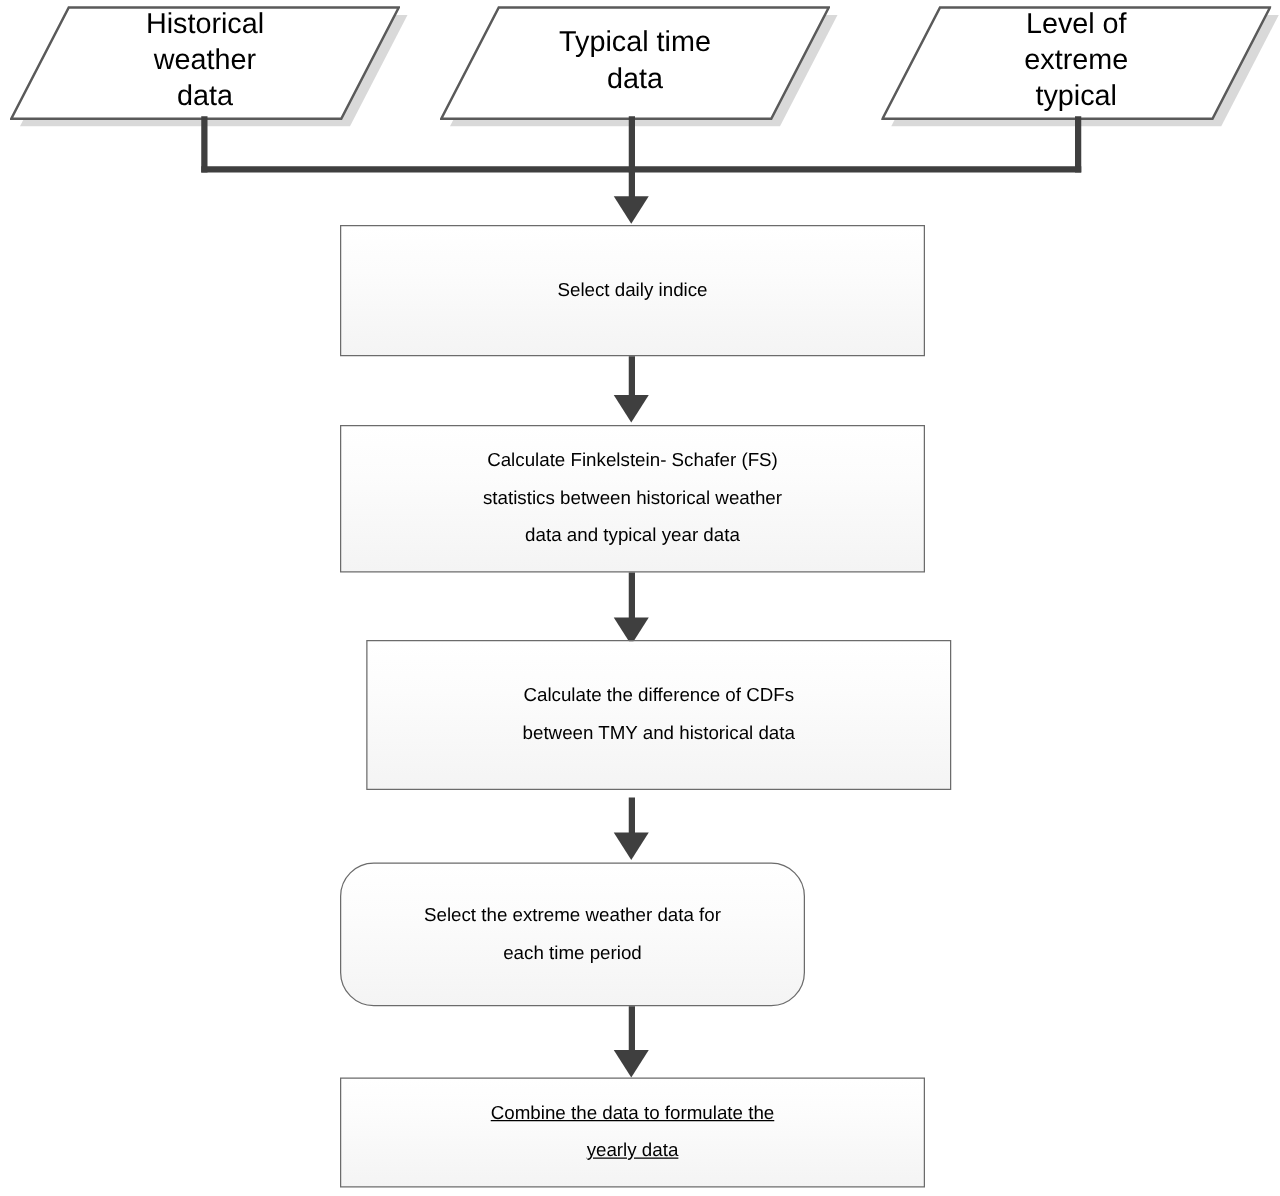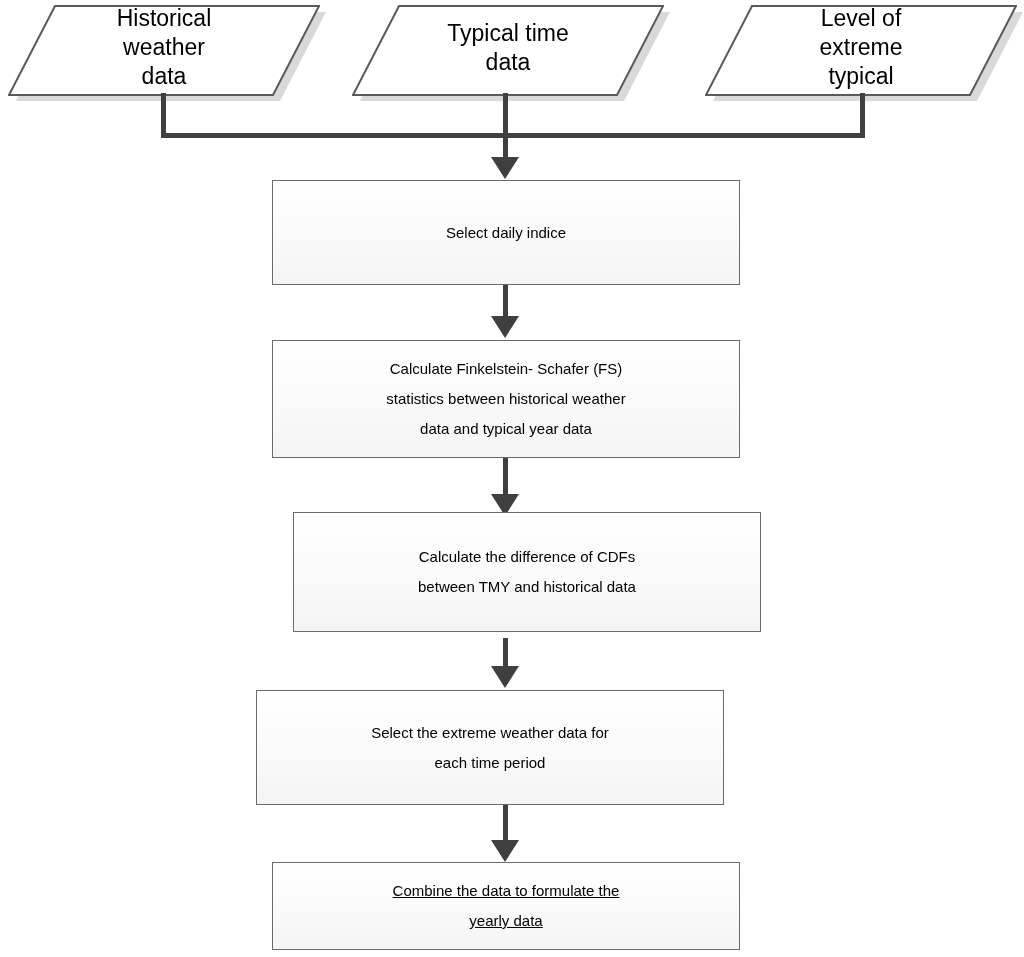--- a/index.html
+++ b/index.html
@@ -186,21 +186,21 @@
   <div class="proc-box" style="left:272px; top:512px; width:468px; height:120px;margin-left:21px;">
     <div class="proc-label">Calculate the difference of CDFs
 between TMY and historical data</div>
   </div>
 
   <div>
     <div class="arrow-line" style="left:503px; top:638px; height:32px;"></div>
     <div class="arrow-head" style="left:491px; top:666px;"></div>
   </div>
 
-  <div class="proc-box" style="left:256px; top:690px; width:468px; height:115px;">
+  <div class="proc-box" style="left:272px; top:690px; width:372px; height:115px;border-radius:27px;">
     <div class="proc-label">Select the extreme weather data for
 each time period</div>
   </div>
 
   <div>
     <div class="arrow-line" style="left:503px; top:805px; height:38px;"></div>
     <div class="arrow-head" style="left:491px; top:840px;"></div>
   </div>
 
   <div class="proc-box" style="left:272px; top:862px; width:468px; height:88px;text-decoration:underline;">

